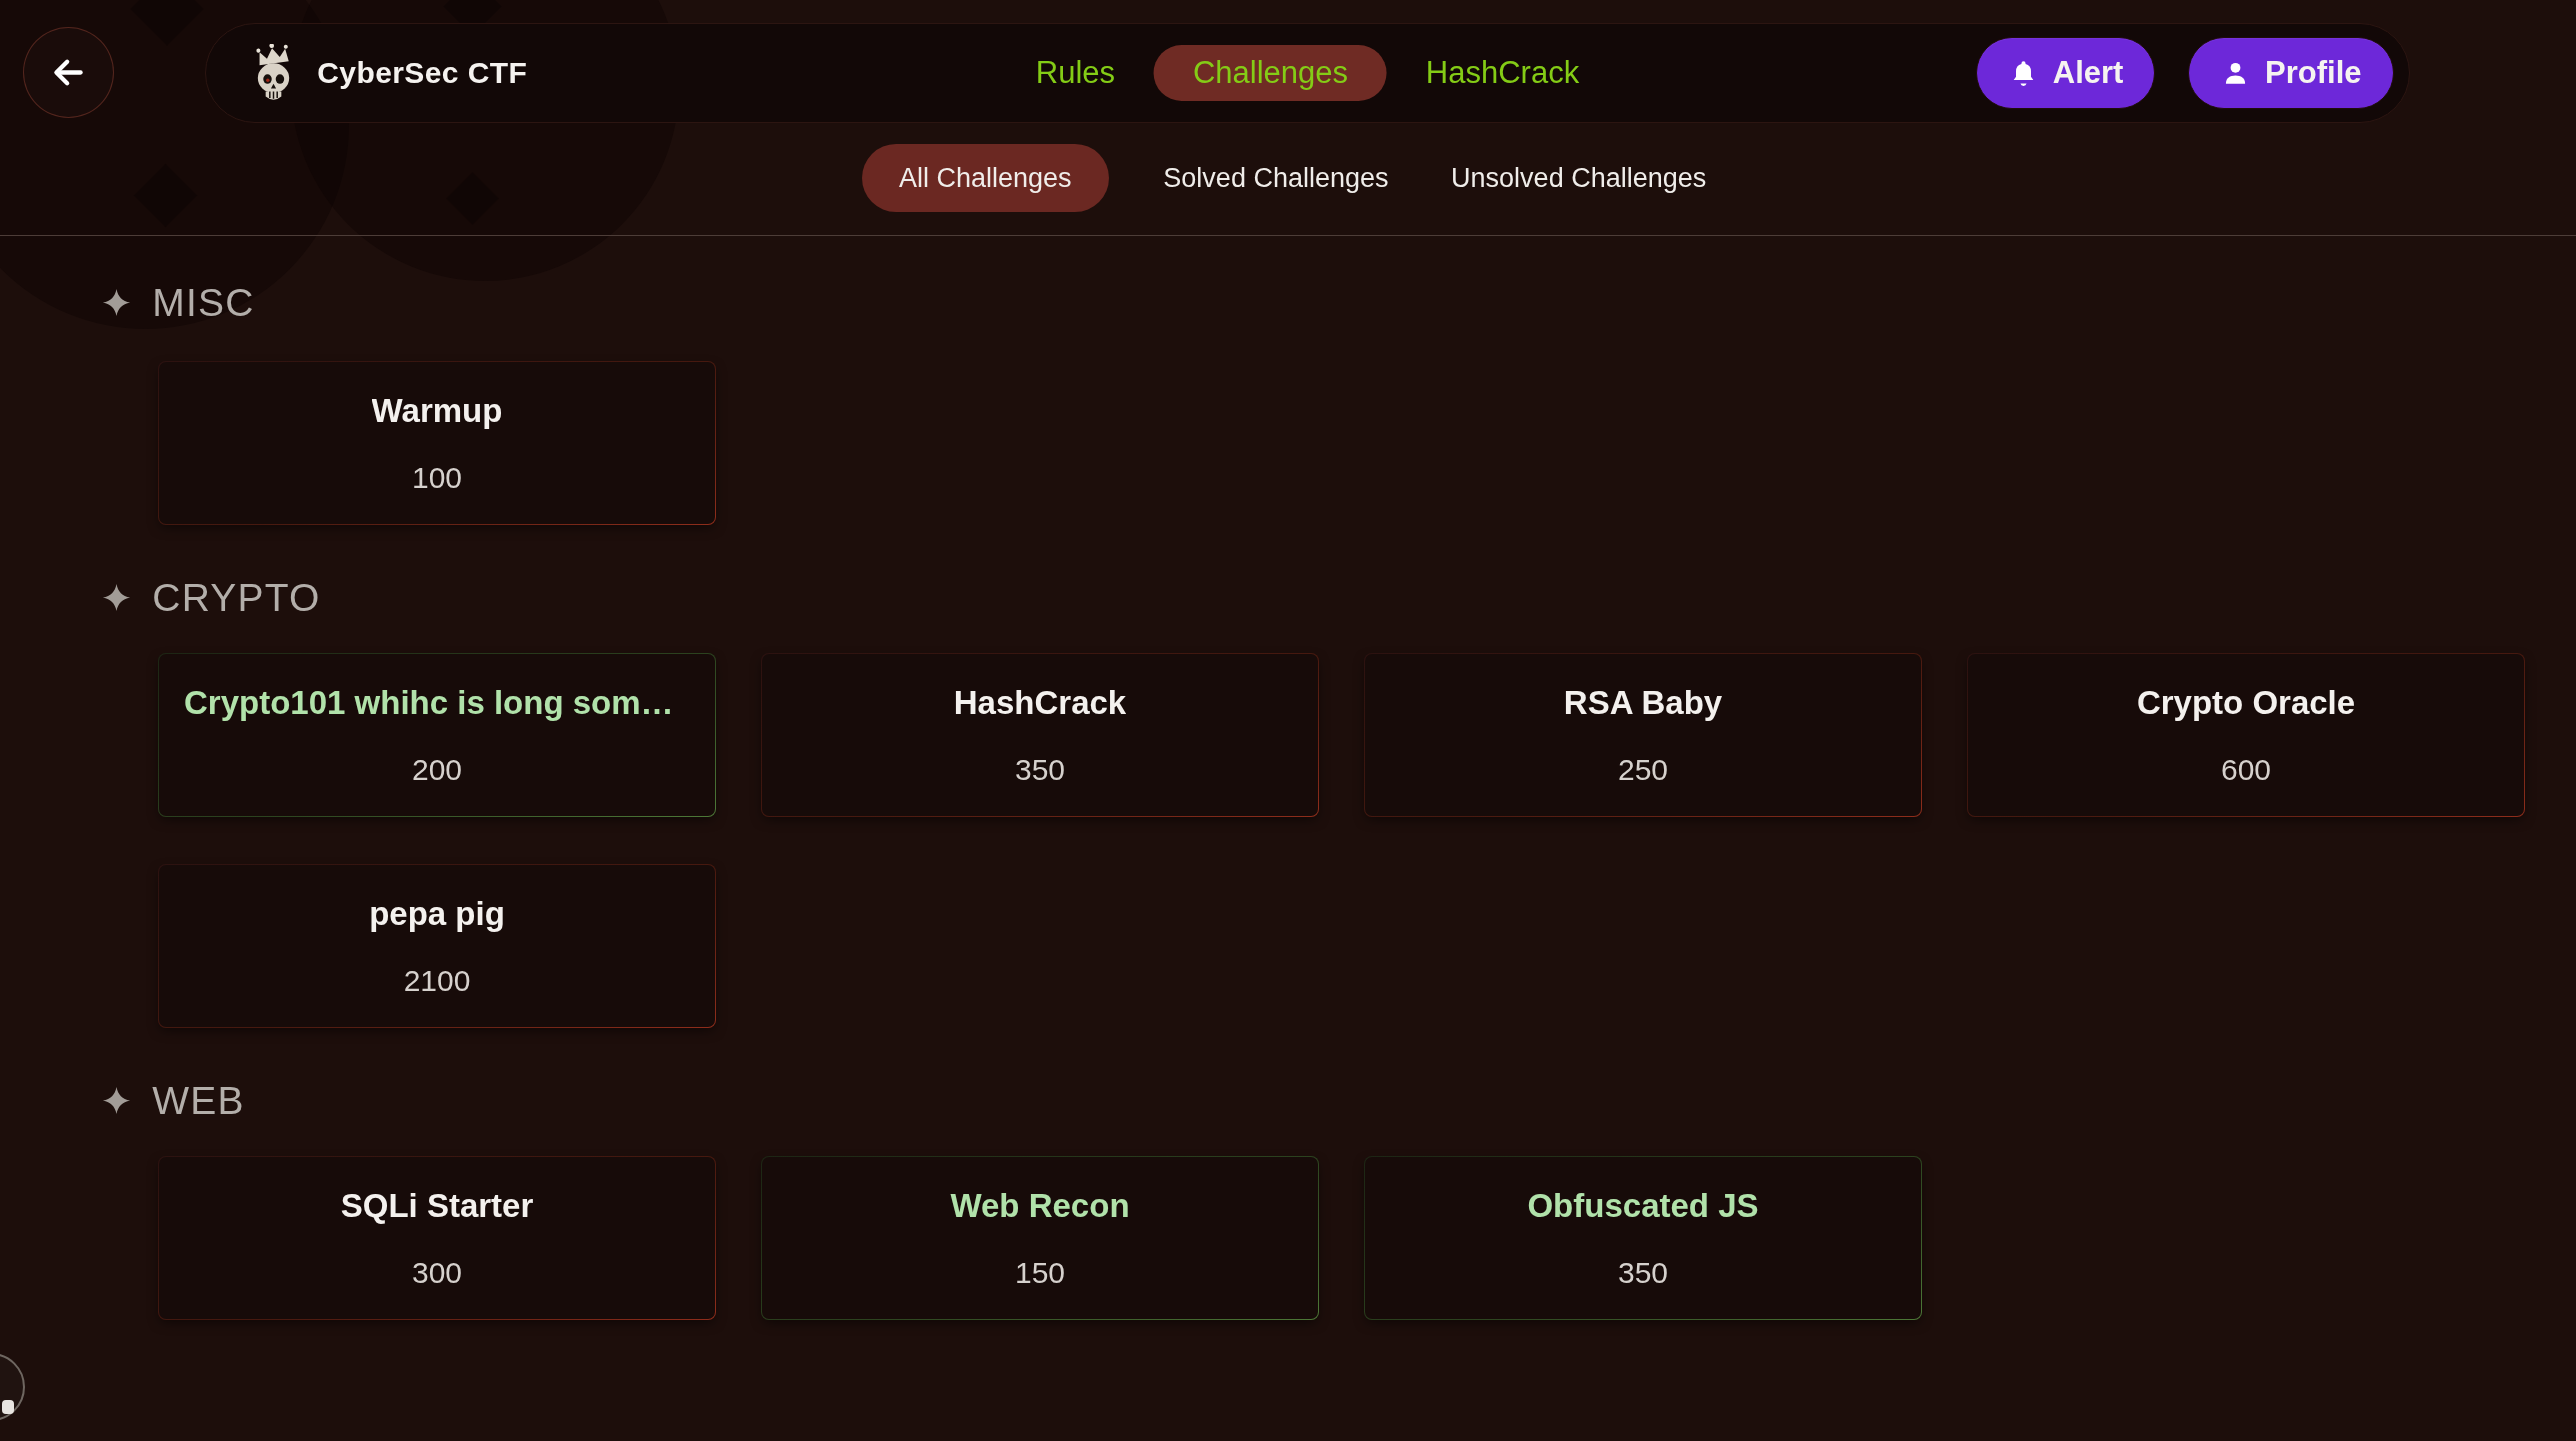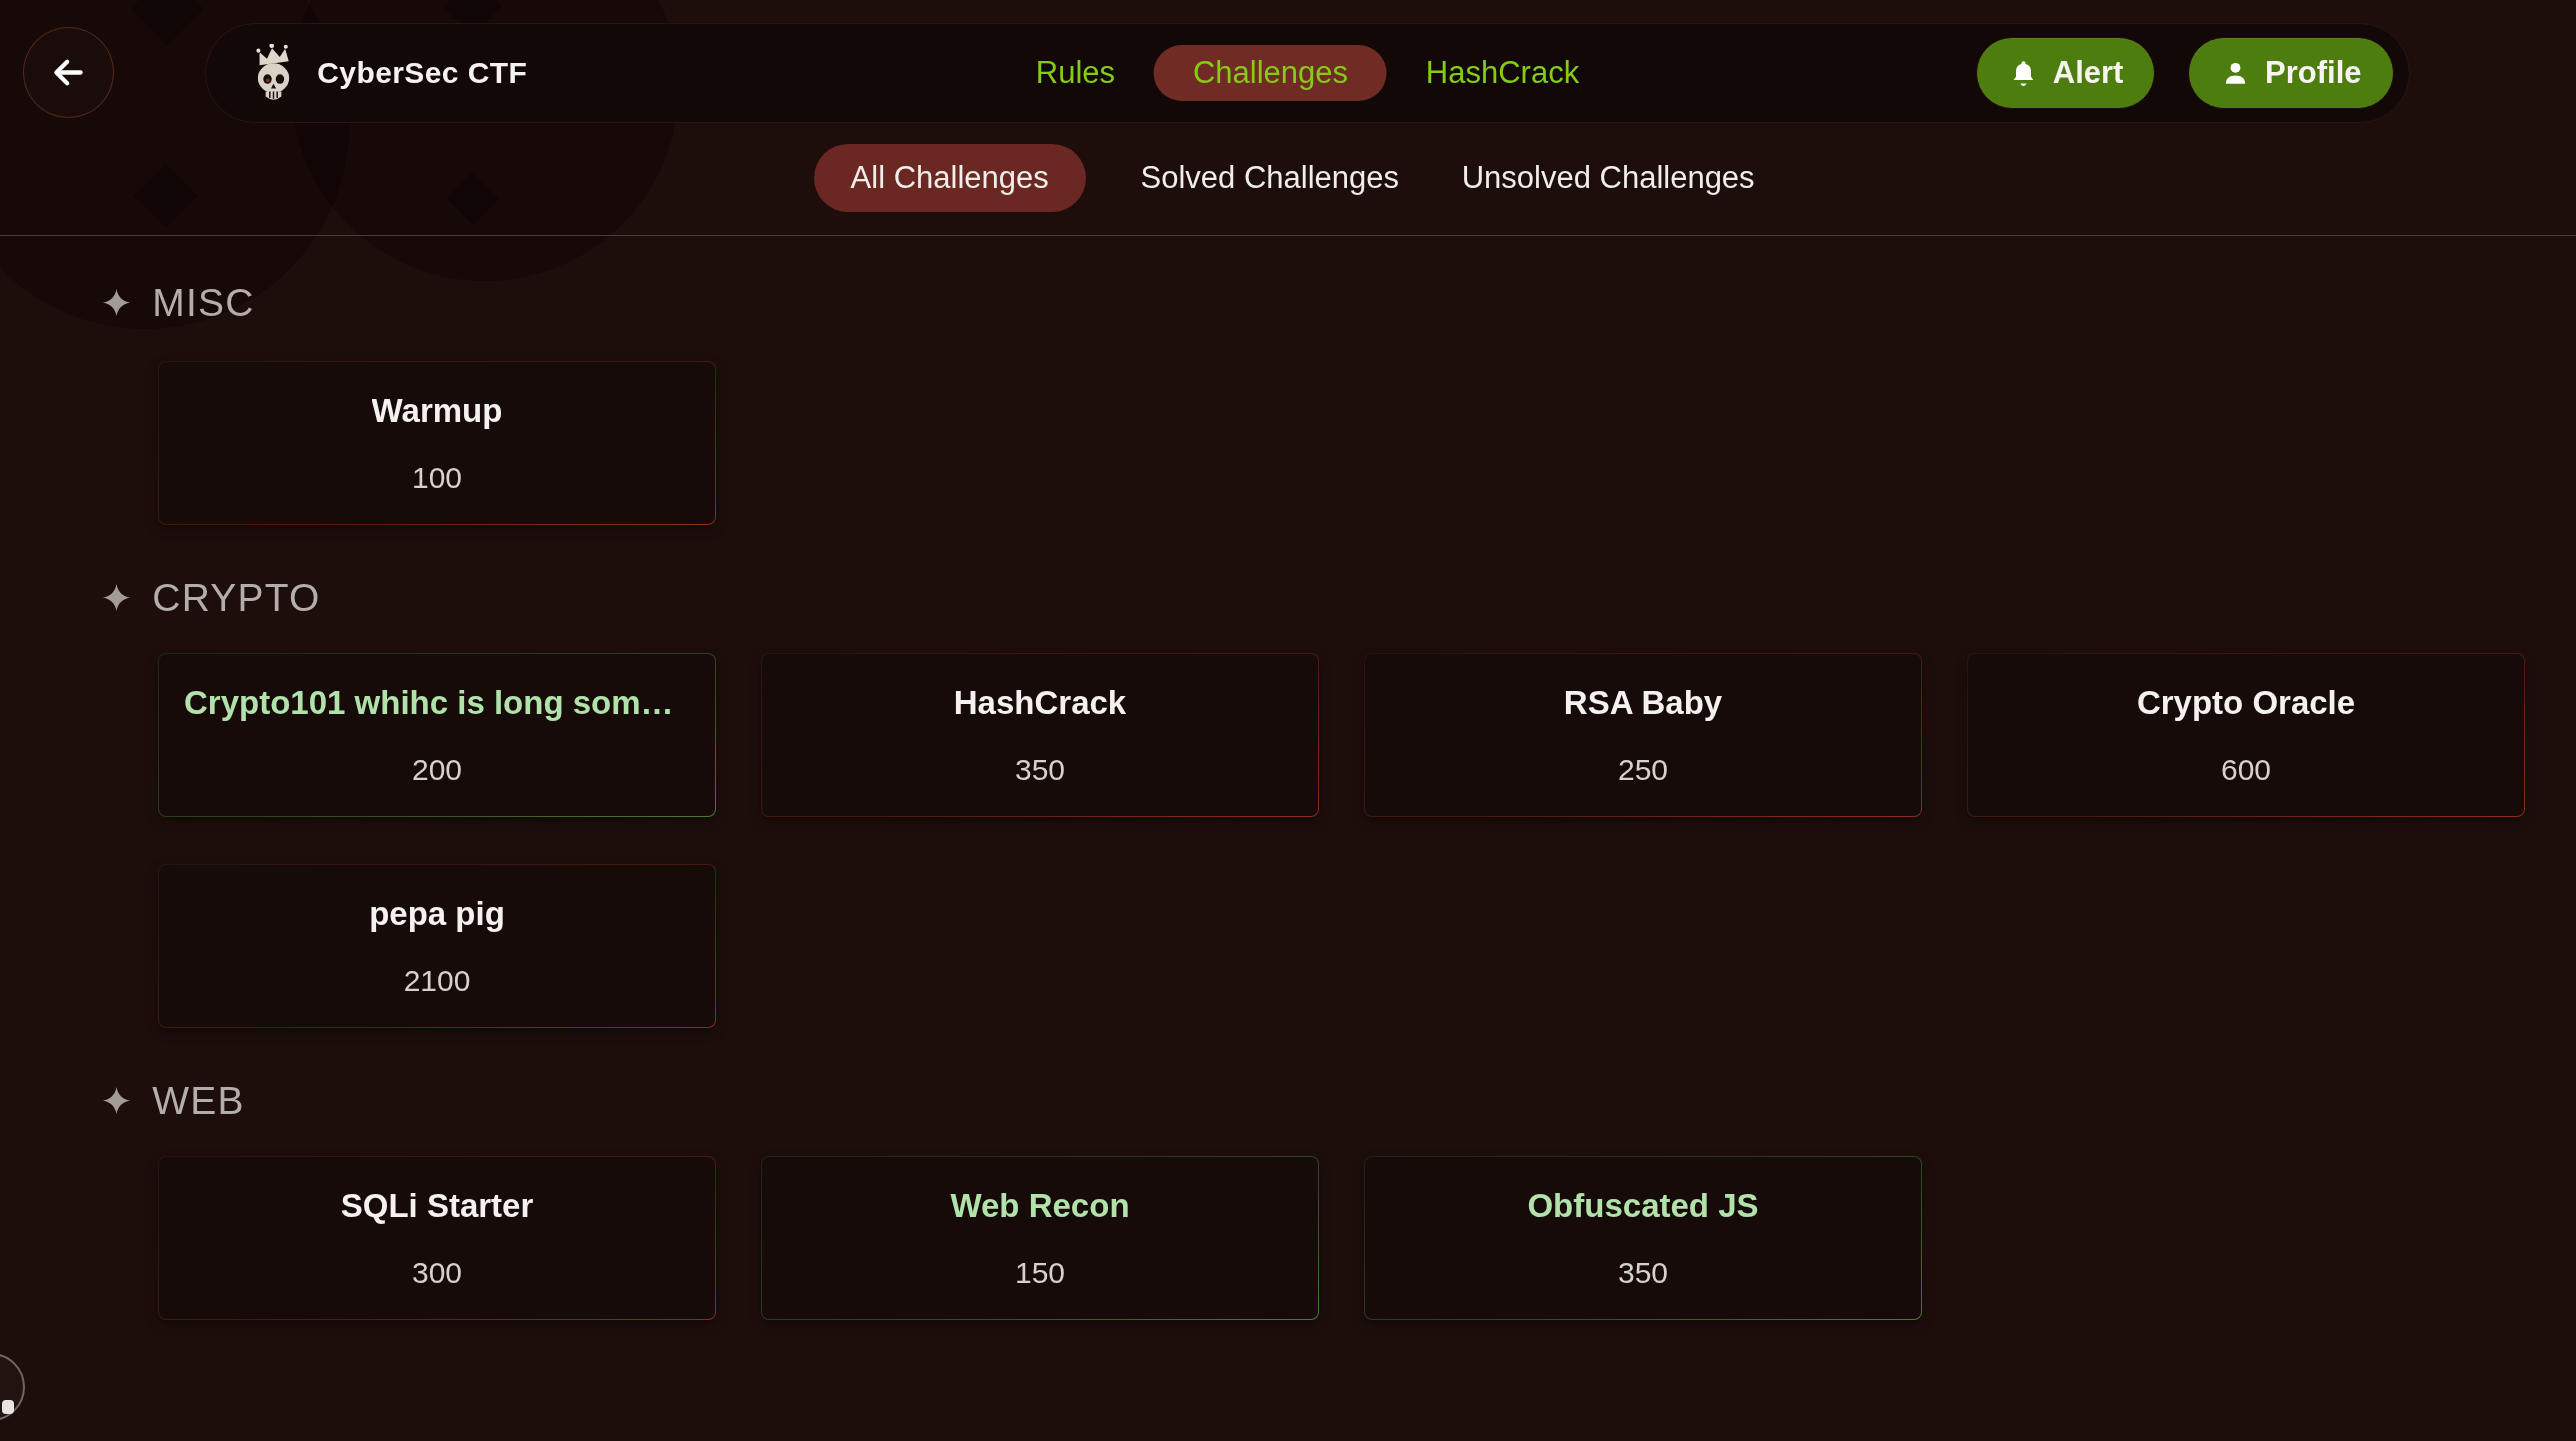--- a/index.html
+++ b/index.html
@@ -40,31 +40,31 @@
   }
   .nav-link { font-size:31px; color:#84cc16; padding:0 5.8px; cursor:pointer; white-space:nowrap; }
   .nav-link.pill {
     height:56px; display:flex; align-items:center; padding:0 39px;
     border-radius:968px; background:#6f2b24;
   }
 
   .actions { margin-left:auto; display:flex; align-items:center; gap:33px; }
   .action-pill {
     height:72px; display:flex; align-items:center; gap:13.6px; padding:0 31px;
-    border-radius:968px; background:#4d7c0f; border:1px solid #200c09;
+    border-radius:968px; background:#6d28d9; border:1px solid #200c09;
     font-size:31px; font-weight:700; color:#f6f3f0; cursor:pointer;
     box-shadow: inset 0 1px 0 rgba(255,255,255,.05);
   }
 
   
   .filter-tabs {
     position:absolute; top:144px; left:0; width:100%;
     display:flex; justify-content:center; align-items:center; gap:47px;
   }
-  .tab { font-size:31px; color:#f0edea; cursor:pointer; white-space:nowrap; padding:0 7.8px; }
+  .tab { font-size:27px; color:#f0edea; cursor:pointer; white-space:nowrap; padding:0 7.8px; }
   .tab.pill {
     height:68px; display:flex; align-items:center; padding:0 37px;
     border-radius:968px; background:#6b2822; font-weight:400;
   }
 
   .divider { position:absolute; top:235px; left:0; width:100%; height:1px; background:#4d3d38; border:0; margin:0; }
 
   
   main { position:absolute; top:236px; left:0; width:100%; }
   .sec-head { display:flex; align-items:center; gap:21.3px; margin:49px 0 32px 102px; }

